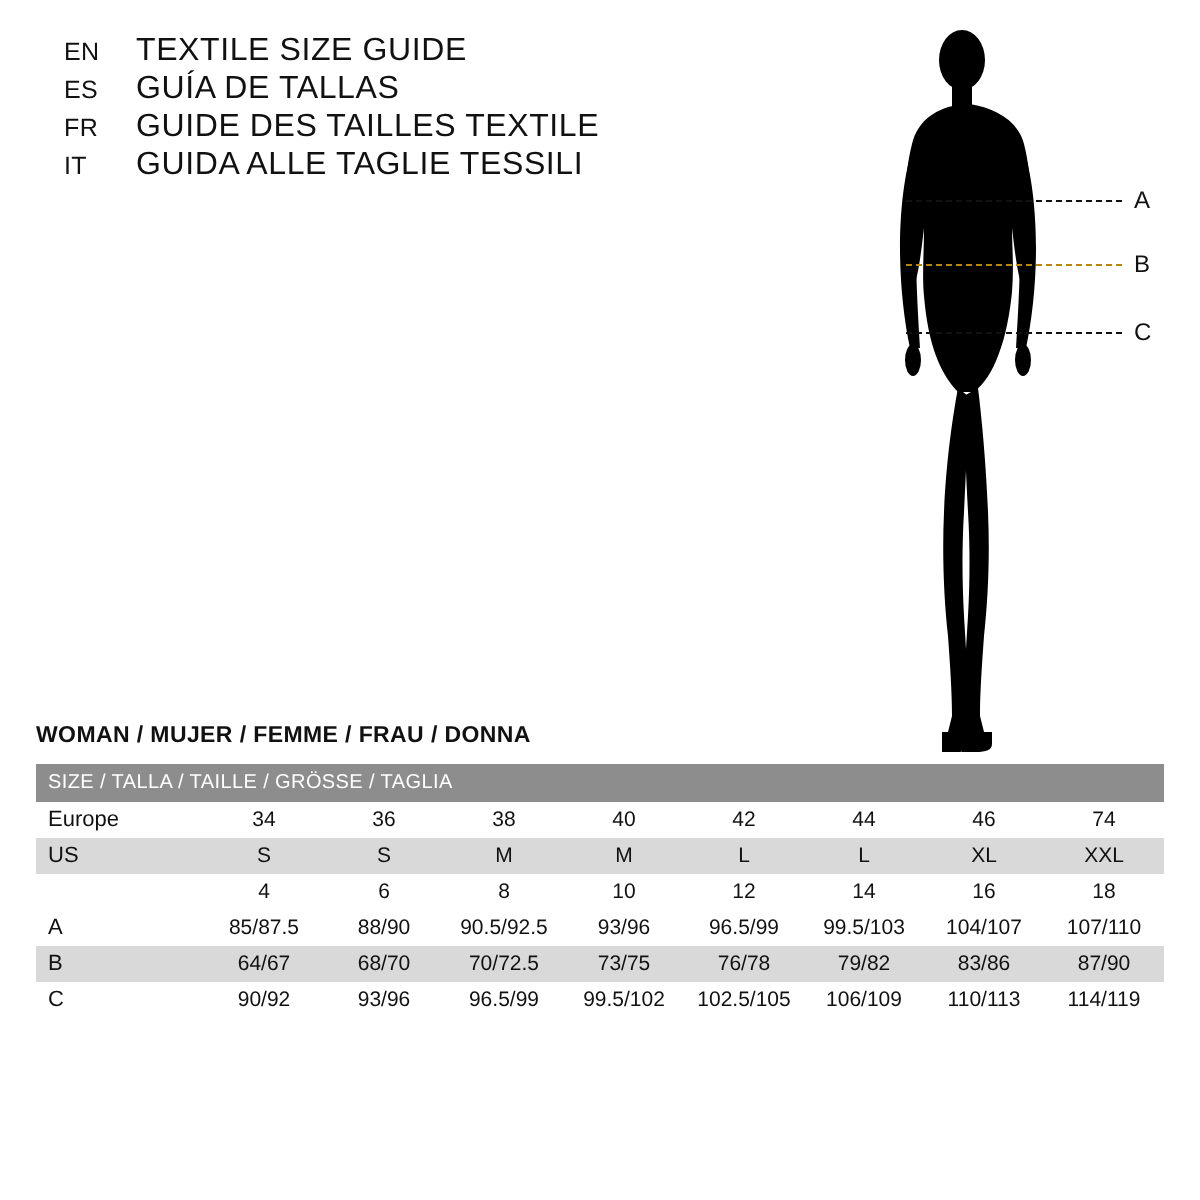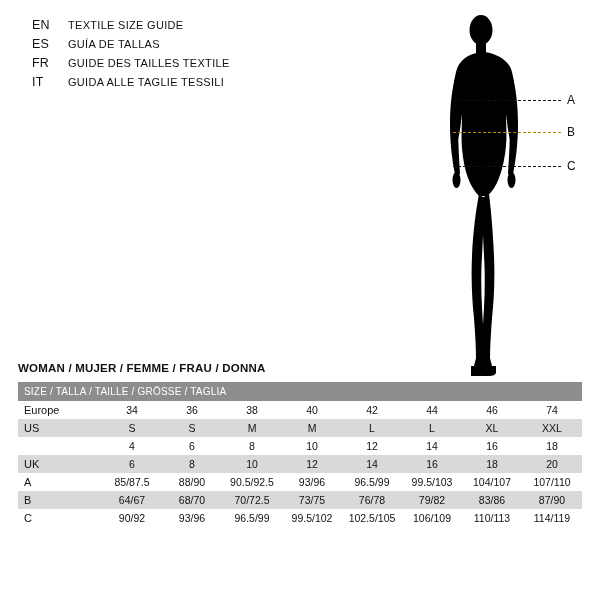--- a/index.html
+++ b/index.html
@@ -31,21 +31,21 @@
     height: 19px;
     line-height: 19px;
   }
   .lang-code {
     width: 36px;
     font-size: 12.5px;
     letter-spacing: 0.2px;
     color: #111;
   }
   .lang-title {
-    font-size: 11px;
+    font-size: 16px;
     letter-spacing: 0.3px;
     color: #111;
   }
   
   #figure-area {
     position: absolute;
     left: 395px;
     top: 8px;
     width: 200px;
     height: 370px;
@@ -264,31 +264,20 @@
           <td class="num">4</td>
           <td class="num">6</td>
           <td class="num">8</td>
           <td class="num">10</td>
           <td class="num">12</td>
           <td class="num">14</td>
           <td class="num">16</td>
           <td class="num">18</td>
         </tr>
 
-        <tr class="band">
-          <td class="rowlabel">UK</td>
-          <td class="num">6</td>
-          <td class="num">8</td>
-          <td class="num">10</td>
-          <td class="num">12</td>
-          <td class="num">14</td>
-          <td class="num">16</td>
-          <td class="num">18</td>
-          <td class="num">20</td>
-        </tr>
 
         <tr class="plain">
           <td class="rowlabel">A</td>
           <td class="num">85/87.5</td>
           <td class="num">88/90</td>
           <td class="num">90.5/92.5</td>
           <td class="num">93/96</td>
           <td class="num">96.5/99</td>
           <td class="num">99.5/103</td>
           <td class="num">104/107</td>

